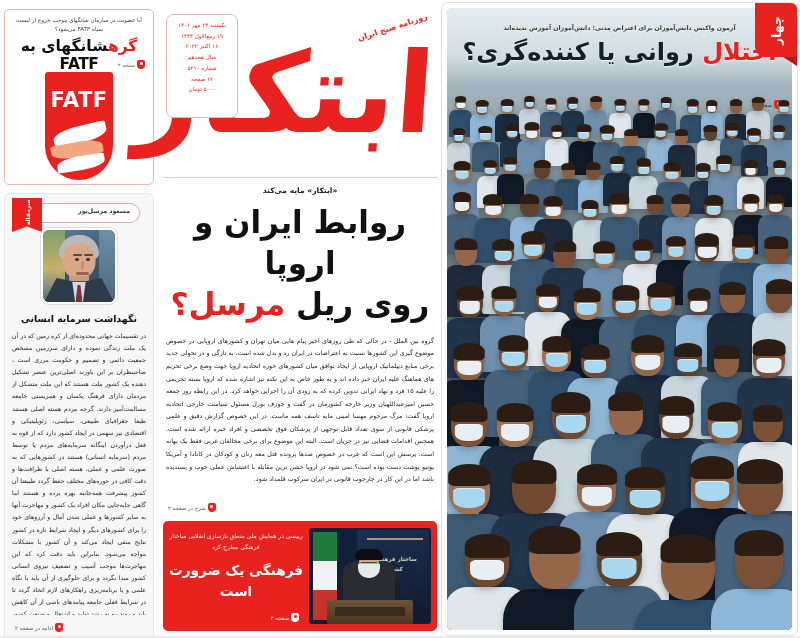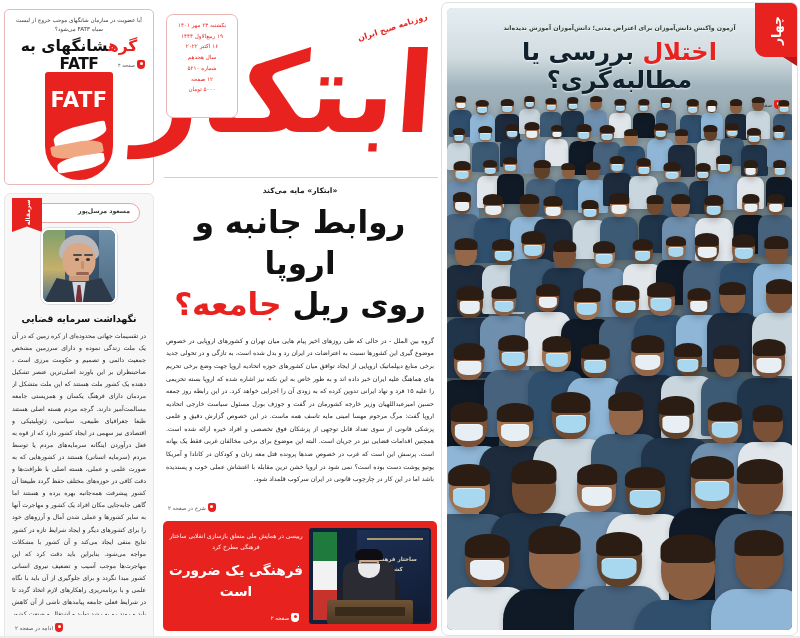--- a/index.html
+++ b/index.html
@@ -528,21 +528,21 @@
         <span class="pf-eye-l"></span>
         <span class="pf-eye-r"></span>
         <span class="pf-nose"></span>
         <span class="pf-mouth"></span>
         <span class="pf-neck"></span>
         <span class="pf-suit"></span>
         <span class="pf-shirt"></span>
         <span class="pf-tie"></span>
       </div>
 
-      <div id="ed-title">نگهداشت سرمایه قضایی</div>
+      <div id="ed-title">نگهداشت سرمایه انسانی</div>
       <div id="ed-body">در تقسیمات جهانی محدوده‌ای از کره زمین که در آن یک ملت زندگی نموده و دارای سرزمین مشخص جمعیت دائمی و تصمیم و حکومت مرزی است ، صاحبنظران بر این باورند اصلی‌ترین عنصر تشکیل دهنده یک کشور ملت هستند که این ملت متشکل از مردمان دارای فرهنگ یکسان و همزیستی جامعه مسالمت‌آمیز دارند. گرچه مردم هسته اصلی هستند طبعا جغرافیای طبیعی، سیاسی، ژئوپلیتیکی و اقتصادی نیز سهمی در ایجاد کشور دارد که از قوه به فعل درآوردن اینگانه سرمایه‌های مردم یا توسط مردم (سرمایه انسانی) هستند در کشورهایی که به صورت علمی و عملی، هسته اصلی با ظرافت‌ها و دقت کافی در حوزه‌های مختلف حفظ گردد طبیعتا آن کشور پیشرفت همه‌جانبه بهره برده و هستند اما گاهی جابه‌جایی مکان افراد یک کشور و مهاجرت آنها به سایر کشورها و عملی شدن آمال و آرزوهای خود را برای کشورهای دیگر و ایجاد شرایط تازه در کشور نتایج منفی ایجاد می‌کند و آن کشور با مشکلات مواجه می‌شود. بنابراین باید دقت کرد که این مهاجرت‌ها موجب آسیب و تضعیف نیروی انسانی کشور مبدا نگردد و برای جلوگیری از آن باید با نگاه علمی و با برنامه‌ریزی راهکارهای لازم اتخاذ گردد تا در شرایط فعلی جامعه پیامدهای ناشی از آن کاهش یابد و روند رو به رشد تولید و اشتغال و صنعت کشور شتاب بگیرد و از سوی صرف نظر ملت تنوع کننده جهانی را در می‌بود و در این شرایط دسترسی سریع و ساده به امور باشد تاثیرگذارنده بر رفتار افکار و شخصیت جامعه اثر گذار بوده و از سویی صرف ملت مثبت آن تاثیرات مخرب بسیاری به دنبال داشته باشد.</div>
       <div id="ed-more">
         <span class="tag-dot"></span>
         <span>ادامه در صفحه ۲</span>
       </div>
     </div>
   </div>
 
   <div id="masthead">
     <div id="logo-wrap">
@@ -557,24 +557,24 @@
       <div>شماره ۵۲۱۰</div>
       <div>۱۲ صفحه</div>
       <div>۵۰۰۰ تومان</div>
     </div>
     <div id="mast-rule"></div>
   </div>
 
   <div id="lead">
     <div id="lead-kicker">«ابتکار» مایه می‌کند</div>
     <div id="lead-h1">
-      <div>روابط جانبه و اروپا</div>
+      <div>روابط ایران و اروپا</div>
       <div>
         <span>روی ریل</span>
-        <span class="t-red">جامعه؟</span>
+        <span class="t-red">مرسل؟</span>
       </div>
     </div>
     <div id="lead-body">گروه بین الملل - در حالی که طی روزهای اخیر پیام هایی میان تهران و کشورهای اروپایی در خصوص موضوع گیری این کشورها نسبت به اعتراضات در ایران رد و بدل شده است، به تازگی و در تحولی جدید برخی منابع دیپلماتیک اروپایی از ایجاد توافق میان کشورهای حوزه اتحادیه اروپا جهت وضع برخی تحریم های هماهنگ علیه ایران خبر داده اند و به طور خاص به این نکته نیز اشاره شده که اروپا بسته تحریمی را علیه ۱۵ فرد و نهاد ایرانی تدوین کرده که به زودی آن را اجرایی خواهد کرد. در این رابطه روز جمعه حسین امیرعبداللهیان وزیر خارجه کشورمان در گفت و جوزف بورل مسئول سیاست خارجی اتحادیه اروپا گفت: مرگ مرحوم مهسا امینی مایه تاسف همه ماست. در این خصوص گزارش دقیق و علمی پزشکی قانونی از سوی تعداد قابل توجهی از پزشکان فوق تخصصی و افراد خبره ارائه شده است. همچنین اقدامات قضایی نیز در جریان است. البته این موضوع برای برخی مخالفان غربی فقط یک بهانه است. پرسش این است که غرب در خصوص صدها پرونده قتل معه زنان و کودکان در کانادا و آمریکا یوتیو پوشت دست بوده است؟ نمی شود در اروپا خشن ترین مقابله با اغتشاش عملی خوب و پسندیده باشد اما در این کار در چارچوب قانونی در ایران سرکوب قلمداد شود.</div>
     <div id="lead-more">
       <span class="tag-dot"></span>
       <span>شرح در صفحه ۲</span>
     </div>
   </div>
 
   <div id="bottom-box">
@@ -1069,21 +1069,21 @@
           </div>
           <div class="torso" style="width: 95.9638px; height: 110.358px; left: 263.83px; top: 580.543px; background: rgb(143, 182, 214); z-index: 118;"></div>
           <div class="head" style="width: 47.9819px; height: 56.6187px; left: 287.821px; top: 524.404px; background: rgb(122, 81, 54); z-index: 119;">
             <span class="hair"></span>
           </div>
         </div>
       <div id="rp-overlay-top"></div>
       <div id="rp-kicker">آزمون واکنش دانش‌آموزان برای اعتراض مدنی؛ دانش‌آموزان آموزش ندیده‌اند</div>
       <div id="rp-h1">
         <span class="t-red">اختلال</span>
-        <span>بررسی یا مطالبه‌گری؟</span>
+        <span>روانی یا کننده‌گری؟</span>
       </div>
       <div id="rp-page-tag">
         <span class="tag-dot"></span>
         <span>صفحه ۴</span>
       </div>
     </div>
     <div id="rp-corner">
       <span>چهار</span>
     </div>
     <div id="rp-corner-fold"></div>

